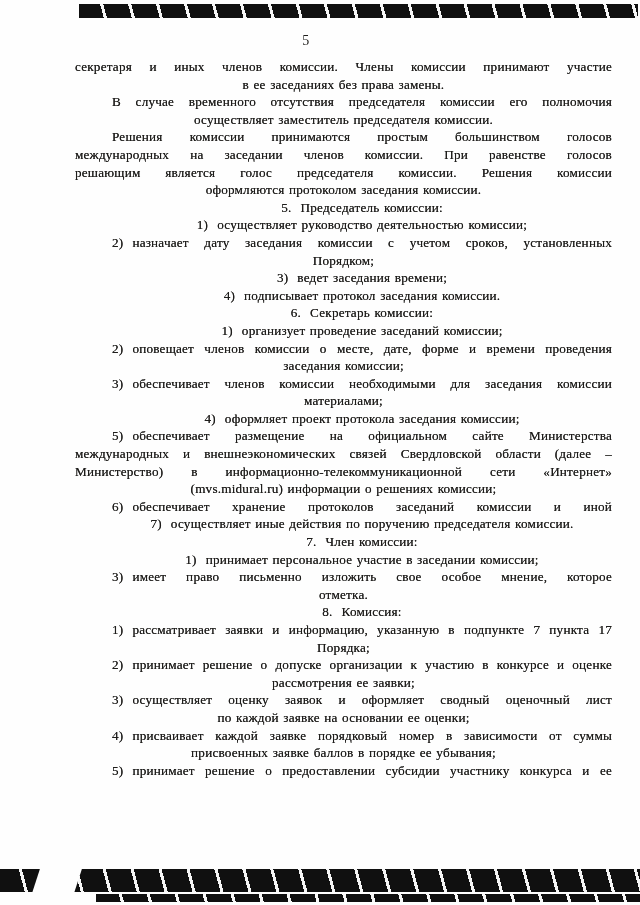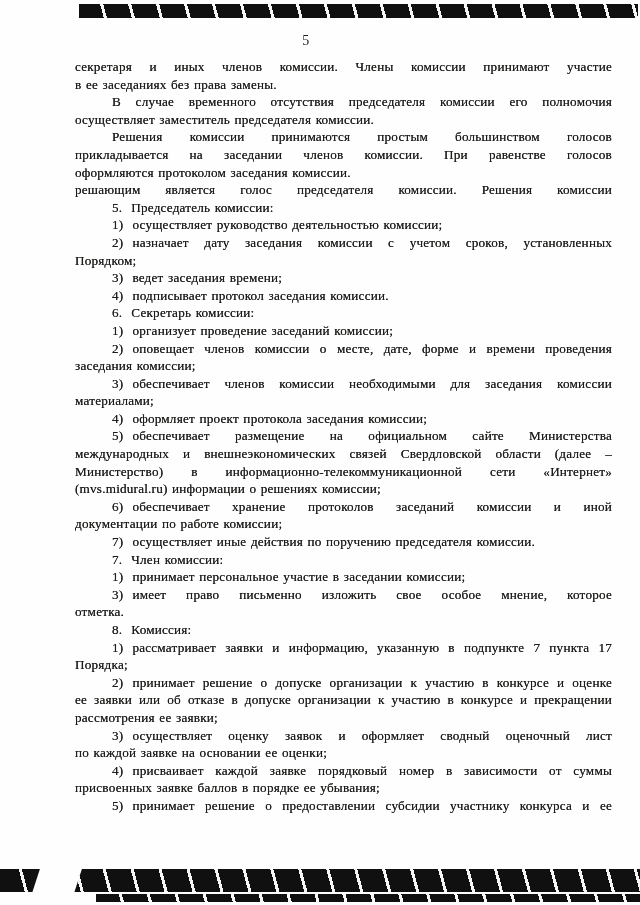--- a/index.html
+++ b/index.html
@@ -39,21 +39,21 @@
   .doc {
     position: absolute;
     top: 58px; left: 75px;
     width: 537px;
   }
   .line {
     line-height: 17.6px;
     font-size: 13.2px;
     letter-spacing: .2px;
     word-spacing: 1px;
-    text-align: left;
+    text-align: center;
     white-space: normal;
     text-shadow: 0 0 .45px rgba(25,24,22,.85);
   }
   .line.ind  { padding-left: 37px; }
   .line.just { text-align: justify; text-align-last: justify; }
   .num { margin-right: 9px; }
 </style>
 </head>
 <body>
 
@@ -61,52 +61,50 @@
   <div class="orn orn-top"></div>
 
   <div class="pagenum">5</div>
 
   <div class="doc" id="doc">
       <div class="line just"><span class="txt">секретаря и иных членов комиссии. Члены комиссии принимают участие</span></div>
       <div class="line"><span class="txt">в ее заседаниях без права замены.</span></div>
       <div class="line ind just"><span class="txt">В случае временного отсутствия председателя комиссии его полномочия</span></div>
       <div class="line"><span class="txt">осуществляет заместитель председателя комиссии.</span></div>
       <div class="line ind just"><span class="txt">Решения комиссии принимаются простым большинством голосов</span></div>
-      <div class="line just"><span class="txt">прикладывается на заседании членов комиссии. При равенстве голосов</span></div>
+      <div class="line just"><span class="txt">международных на заседании членов комиссии. При равенстве голосов</span></div>
+      <div class="line just"><span class="txt">решающим является голос председателя комиссии. Решения комиссии</span></div>
       <div class="line"><span class="txt">оформляются протоколом заседания комиссии.</span></div>
-      <div class="line just"><span class="txt">решающим является голос председателя комиссии. Решения комиссии</span></div>
       <div class="line ind"><span class="num">5.</span><span class="txt">Председатель комиссии:</span></div>
       <div class="line ind"><span class="num">1)</span><span class="txt">осуществляет руководство деятельностью комиссии;</span></div>
       <div class="line ind just"><span class="num">2)</span><span class="txt">назначает дату заседания комиссии с учетом сроков, установленных</span></div>
       <div class="line"><span class="txt">Порядком;</span></div>
       <div class="line ind"><span class="num">3)</span><span class="txt">ведет заседания времени;</span></div>
       <div class="line ind"><span class="num">4)</span><span class="txt">подписывает протокол заседания комиссии.</span></div>
       <div class="line ind"><span class="num">6.</span><span class="txt">Секретарь комиссии:</span></div>
       <div class="line ind"><span class="num">1)</span><span class="txt">организует проведение заседаний комиссии;</span></div>
       <div class="line ind just"><span class="num">2)</span><span class="txt">оповещает членов комиссии о месте, дате, форме и времени проведения</span></div>
       <div class="line"><span class="txt">заседания комиссии;</span></div>
       <div class="line ind just"><span class="num">3)</span><span class="txt">обеспечивает членов комиссии необходимыми для заседания комиссии</span></div>
       <div class="line"><span class="txt">материалами;</span></div>
       <div class="line ind"><span class="num">4)</span><span class="txt">оформляет проект протокола заседания комиссии;</span></div>
       <div class="line ind just"><span class="num">5)</span><span class="txt">обеспечивает размещение на официальном сайте Министерства</span></div>
       <div class="line just"><span class="txt">международных и внешнеэкономических связей Свердловской области (далее –</span></div>
       <div class="line just"><span class="txt">Министерство) в информационно-телекоммуникационной сети «Интернет»</span></div>
       <div class="line"><span class="txt">(mvs.midural.ru) информации о решениях комиссии;</span></div>
       <div class="line ind just"><span class="num">6)</span><span class="txt">обеспечивает хранение протоколов заседаний комиссии и иной</span></div>
-      <div class="line"><span class="txt">документации по работе комиссии;</span></div>
       <div class="line ind"><span class="num">7)</span><span class="txt">осуществляет иные действия по поручению председателя комиссии.</span></div>
       <div class="line ind"><span class="num">7.</span><span class="txt">Член комиссии:</span></div>
       <div class="line ind"><span class="num">1)</span><span class="txt">принимает персональное участие в заседании комиссии;</span></div>
       <div class="line ind just"><span class="num">3)</span><span class="txt">имеет право письменно изложить свое особое мнение, которое</span></div>
       <div class="line"><span class="txt">отметка.</span></div>
       <div class="line ind"><span class="num">8.</span><span class="txt">Комиссия:</span></div>
       <div class="line ind just"><span class="num">1)</span><span class="txt">рассматривает заявки и информацию, указанную в подпункте 7 пункта 17</span></div>
       <div class="line"><span class="txt">Порядка;</span></div>
       <div class="line ind just"><span class="num">2)</span><span class="txt">принимает решение о допуске организации к участию в конкурсе и оценке</span></div>
-      <div class="line just"><span class="txt">ее заявки или об отказе в допуске организации к участию в конкурсе и прекращении</span></div>
       <div class="line"><span class="txt">рассмотрения ее заявки;</span></div>
       <div class="line ind just"><span class="num">3)</span><span class="txt">осуществляет оценку заявок и оформляет сводный оценочный лист</span></div>
       <div class="line"><span class="txt">по каждой заявке на основании ее оценки;</span></div>
       <div class="line ind just"><span class="num">4)</span><span class="txt">присваивает каждой заявке порядковый номер в зависимости от суммы</span></div>
       <div class="line"><span class="txt">присвоенных заявке баллов в порядке ее убывания;</span></div>
       <div class="line ind just"><span class="num">5)</span><span class="txt">принимает решение о предоставлении субсидии участнику конкурса и ее</span></div>
     </div>
 
   <div class="orn orn-bot"></div>
   <div class="orn orn-bot2"></div>

